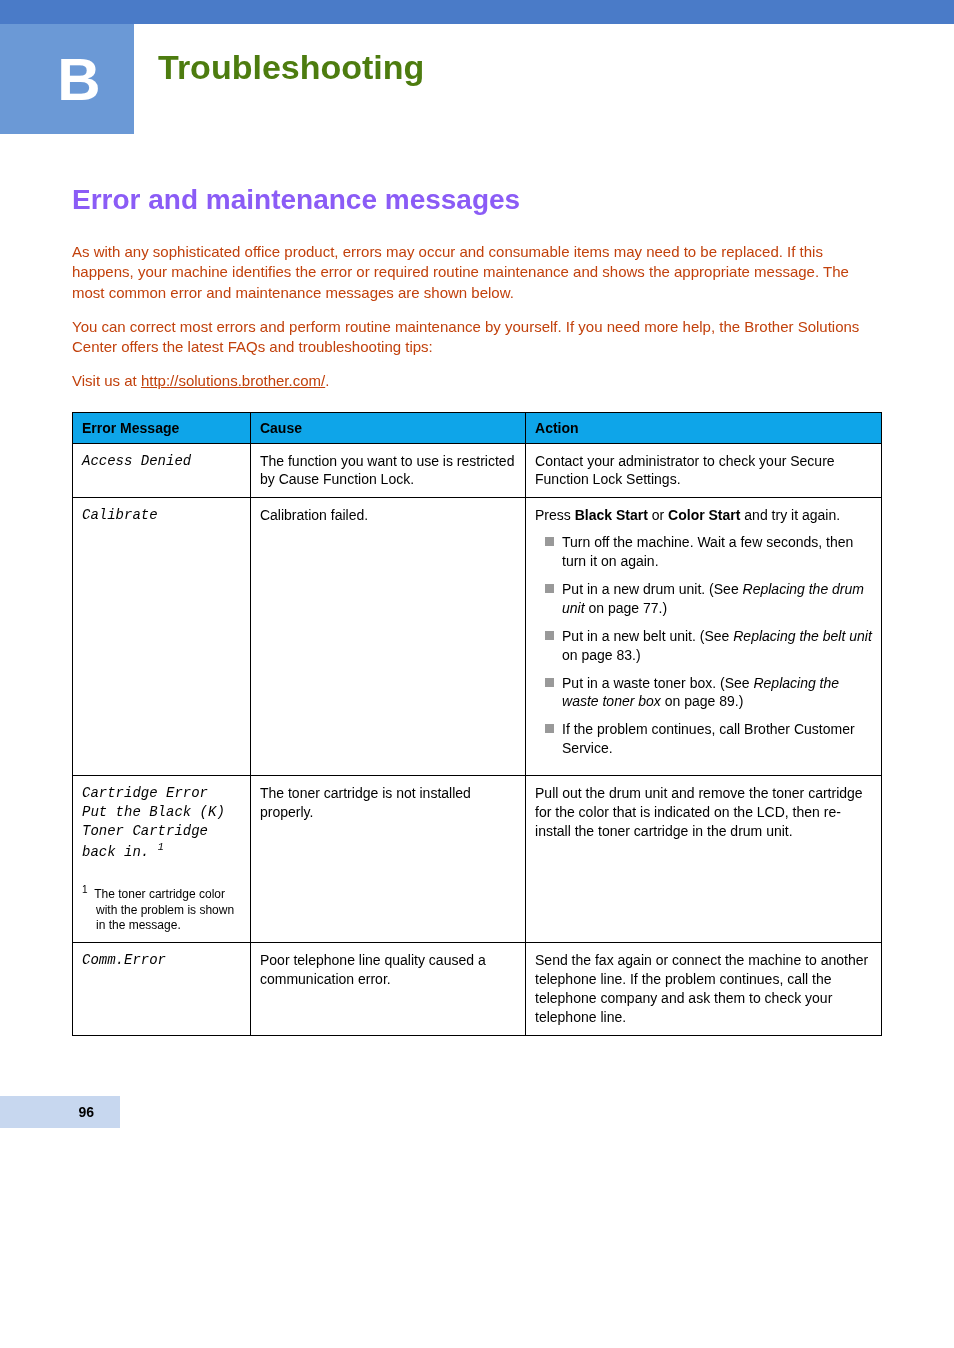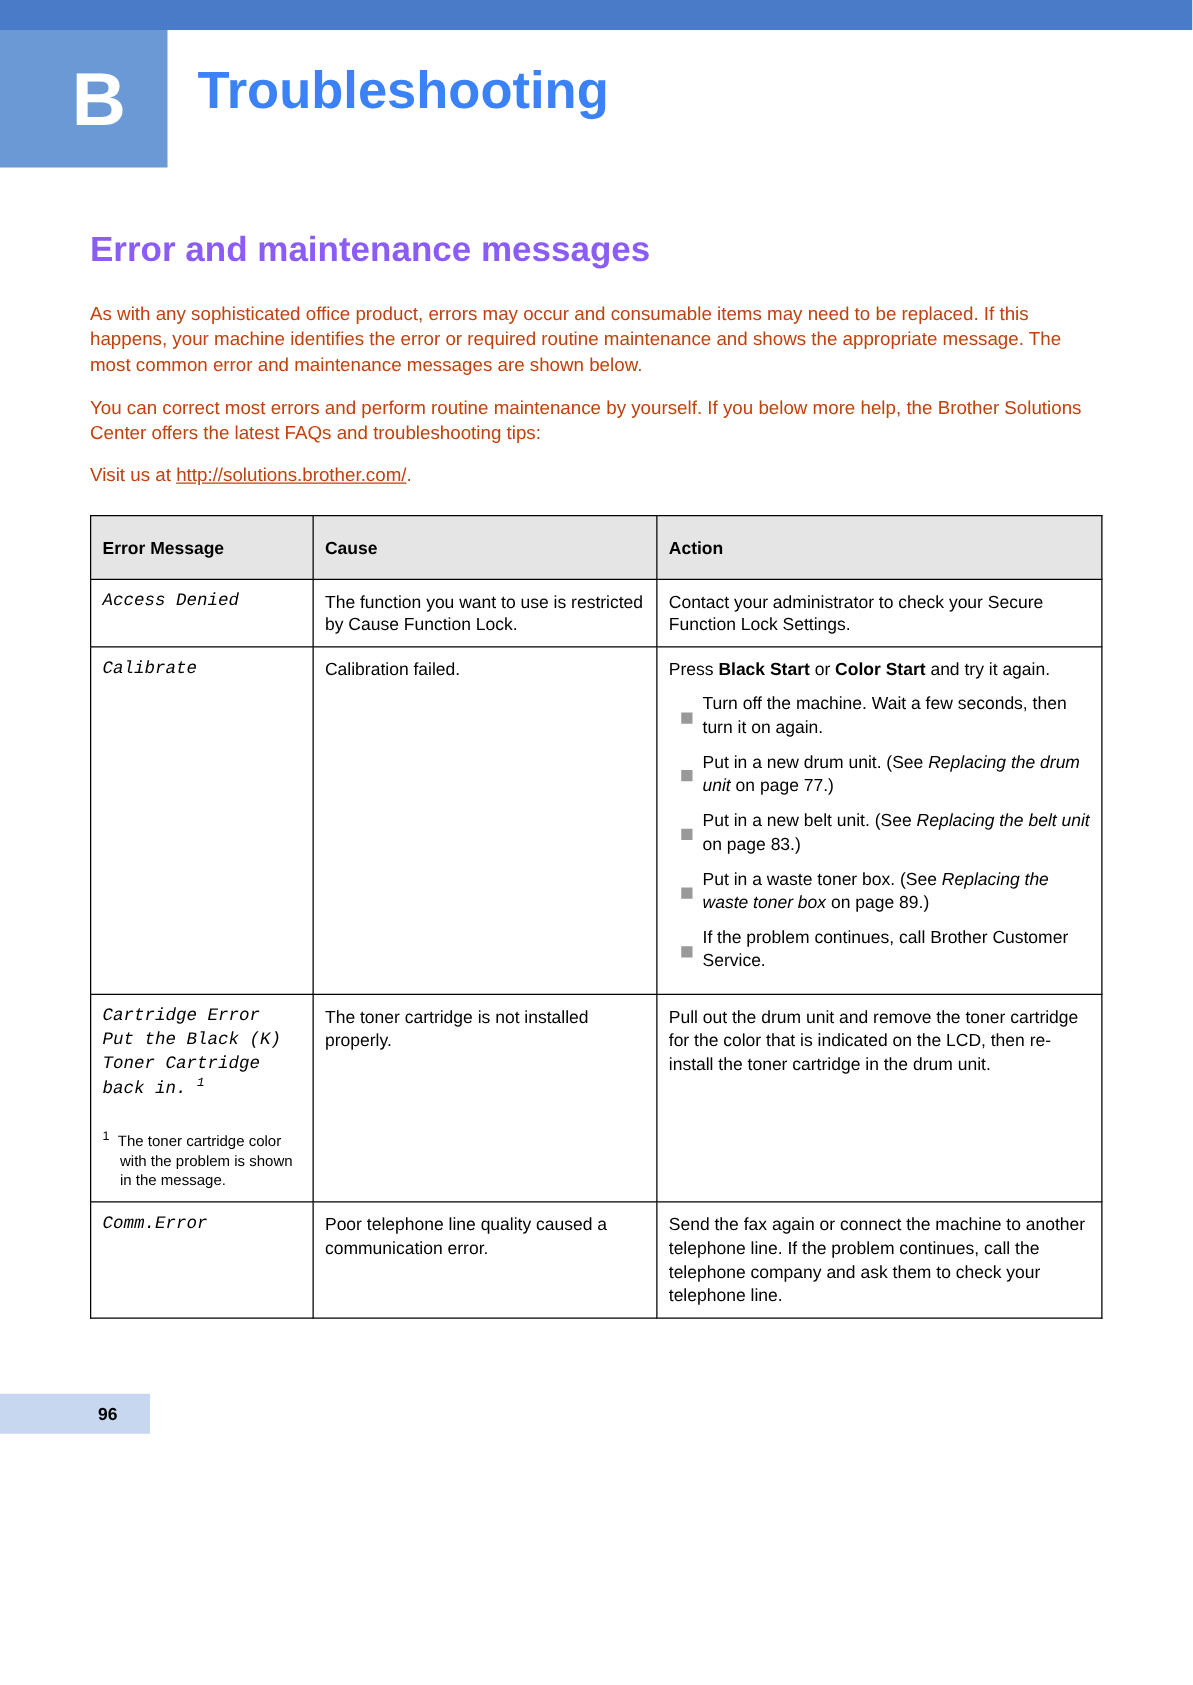--- a/index.html
+++ b/index.html
@@ -31,23 +31,23 @@
       justify-content: center;
       color: white;
       font-size: 60px;
       font-weight: bold;
     }
     .side-stub {
       width: 24px;
       background: #6b99d6;
     }
     .title-text {
-      font-size: 42px;
-      font-weight: bold;
-      color: #3b82f6;
+      font-size: 34px;
+      font-weight: bold;
+      color: #4d7c0f;
       padding: 24px 0 0 24px;
     }
     .content {
       padding: 50px 72px 20px 72px;
     }
     .section-heading {
       font-size: 28px;
       font-weight: bold;
       color: #8b5cf6;
       margin-bottom: 26px;
@@ -60,23 +60,23 @@
     }
     .link {
       text-decoration: underline;
     }
     table {
       width: 100%;
       border-collapse: collapse;
       margin-top: 20px;
     }
     th {
-      background: #e5e5e5;
+      background: #0ea5e9;
       text-align: left;
-      padding: 17px 9px;
+      padding: 7px 9px;
       font-size: 14px;
       font-weight: bold;
       border: 1px solid #000;
     }
     td {
       border: 1px solid #000;
       padding: 8px 9px;
       font-size: 14px;
       vertical-align: top;
       line-height: 1.35;
@@ -84,21 +84,21 @@
     .mono {
       font-family: "Courier New", Courier, monospace;
       font-size: 14px;
       font-style: italic;
     }
     .action-list {
       margin-top: 8px;
     }
     .action-item {
       display: flex;
-      align-items: center;
+      align-items: flex-start;
       margin-bottom: 9px;
       padding-left: 10px;
     }
     .bullet {
       display: inline-block;
       width: 9px;
       height: 9px;
       background: #999;
       flex-shrink: 0;
       margin-top: 4px;
@@ -143,21 +143,21 @@
   <div class="appendix-badge">
     <span>B</span>
   </div>
   <div class="title-text">Troubleshooting</div>
 </div>
 
 <div class="content">
   <h2 class="section-heading">Error and maintenance messages</h2>
 
   <p class="intro-para">As with any sophisticated office product, errors may occur and consumable items may need to be replaced. If this happens, your machine identifies the error or required routine maintenance and shows the appropriate message. The most common error and maintenance messages are shown below.</p>
-  <p class="intro-para">You can correct most errors and perform routine maintenance by yourself. If you below more help, the Brother Solutions Center offers the latest FAQs and troubleshooting tips:</p>
+  <p class="intro-para">You can correct most errors and perform routine maintenance by yourself. If you need more help, the Brother Solutions Center offers the latest FAQs and troubleshooting tips:</p>
   <p class="intro-para">
     <span>Visit us at </span><span class="link">http://solutions.brother.com/</span><span>.</span>
   </p>
 
   <table>
     <thead>
       <tr>
         <th class="col-error">Error Message</th>
         <th class="col-cause">Cause</th>
         <th class="col-action">Action</th>

